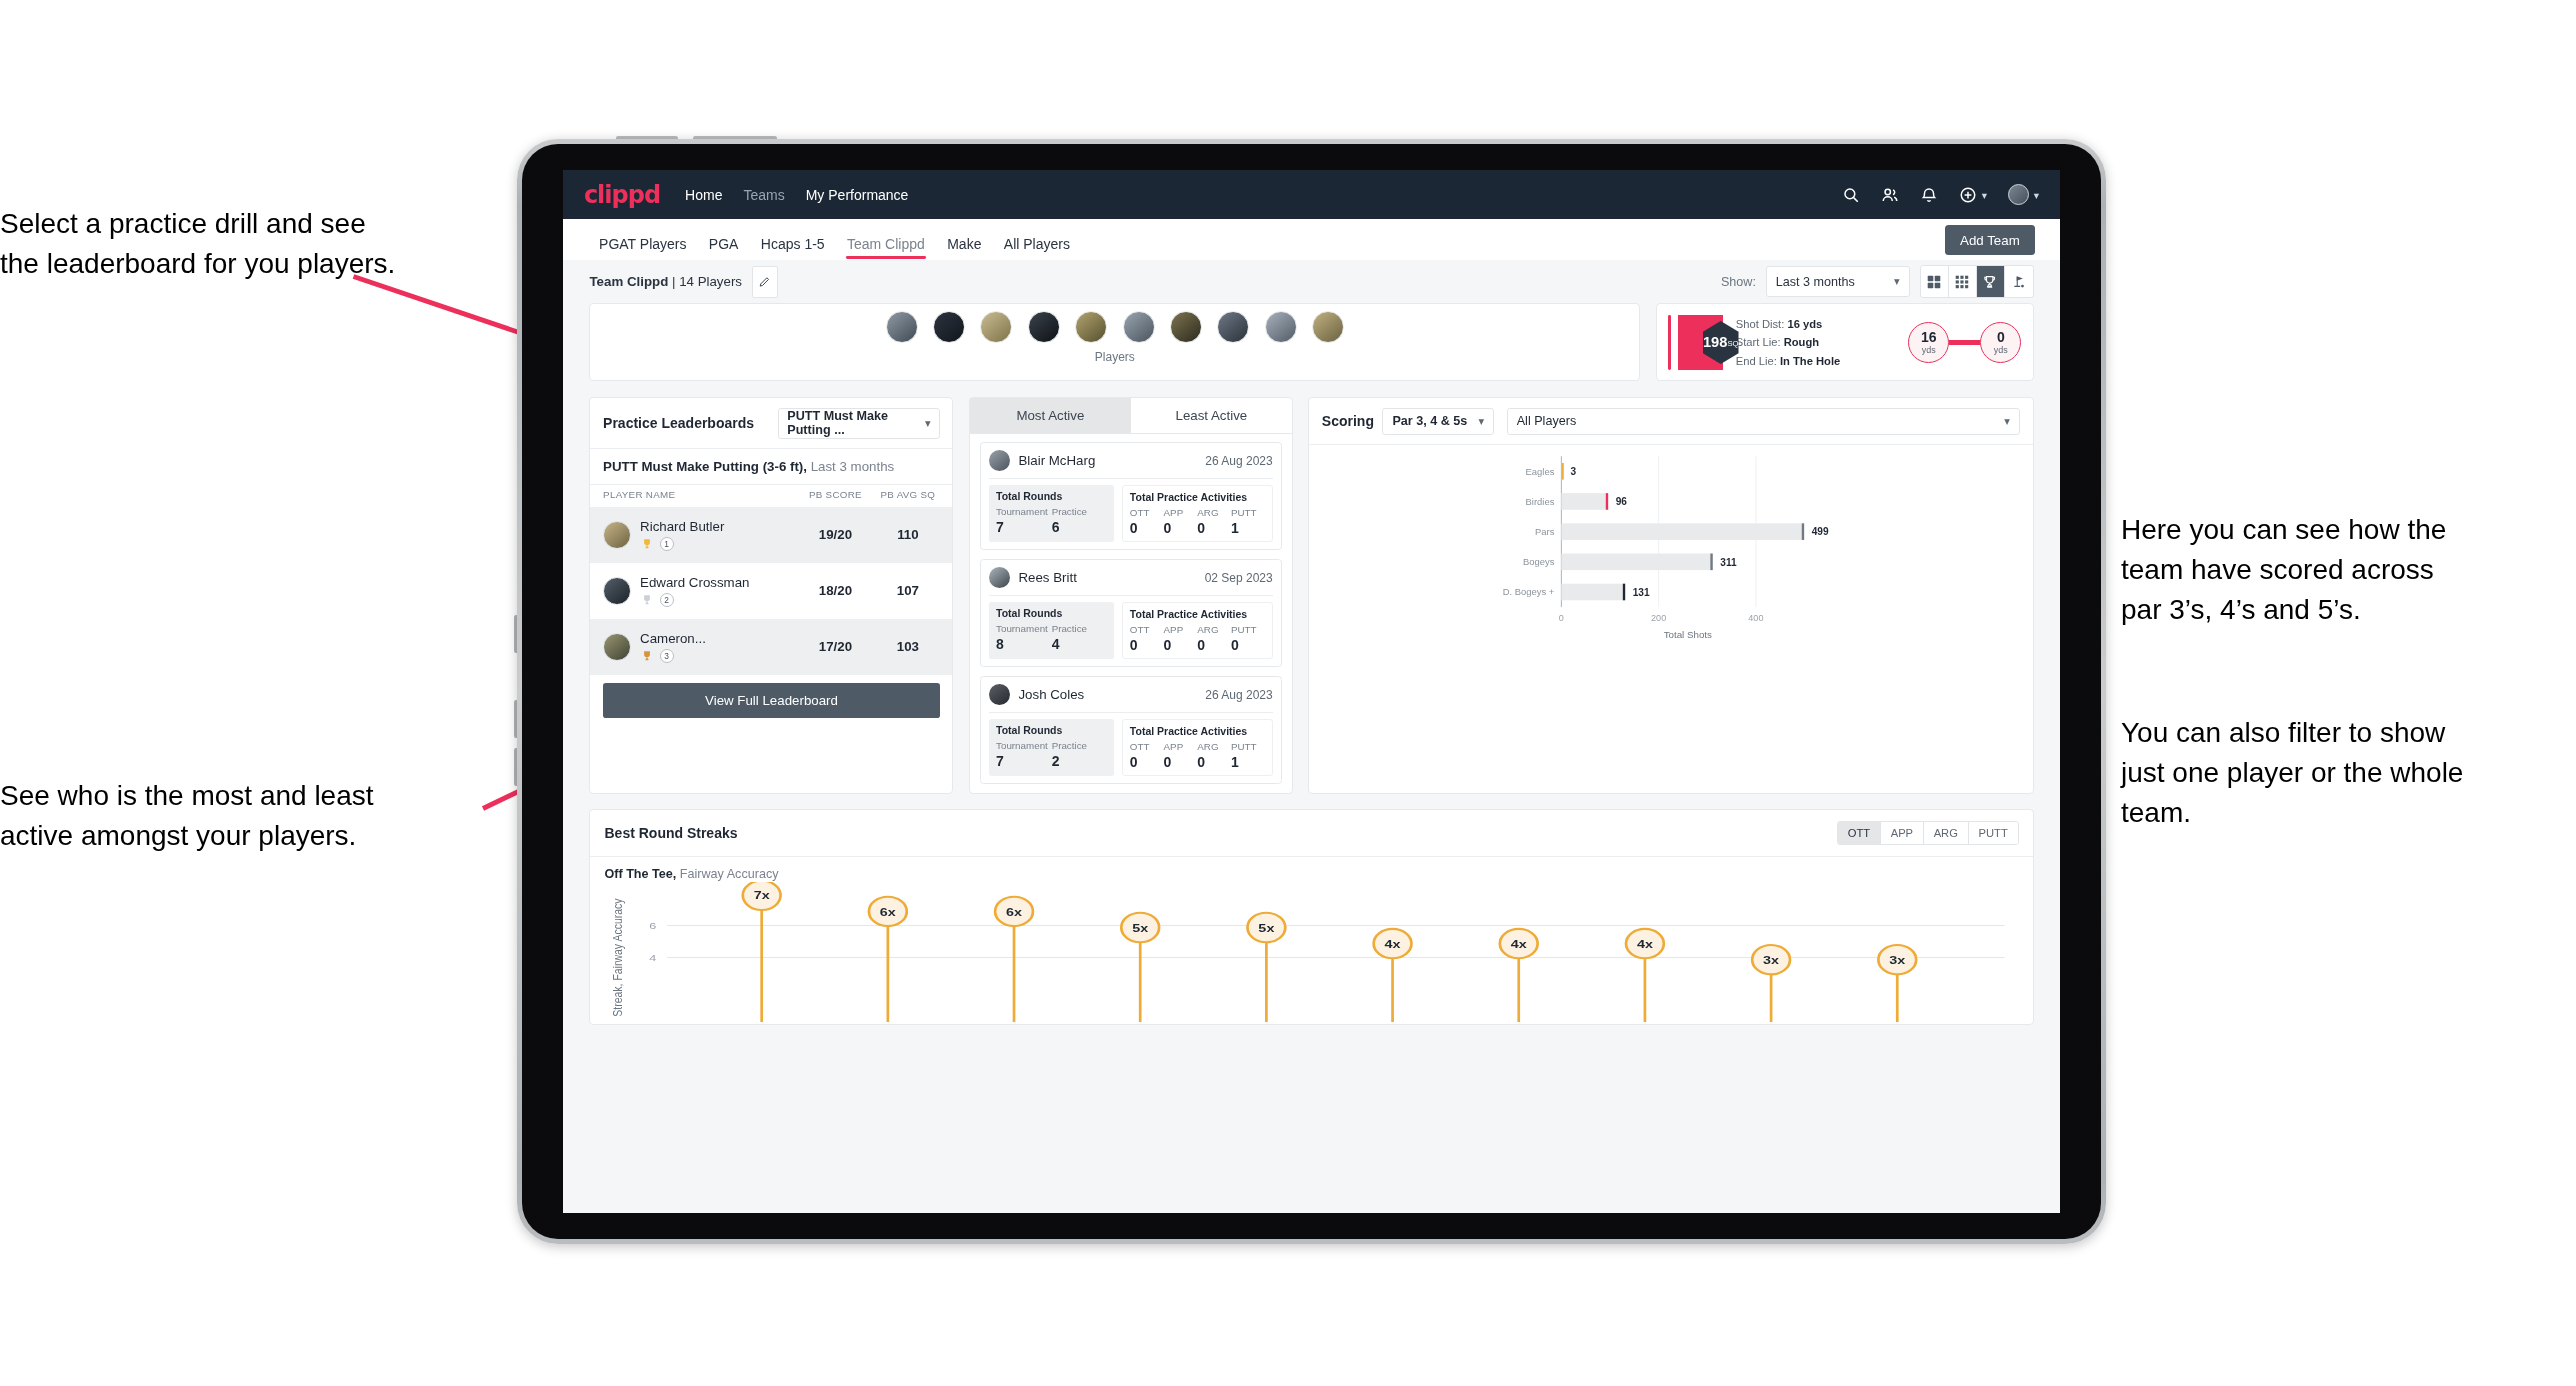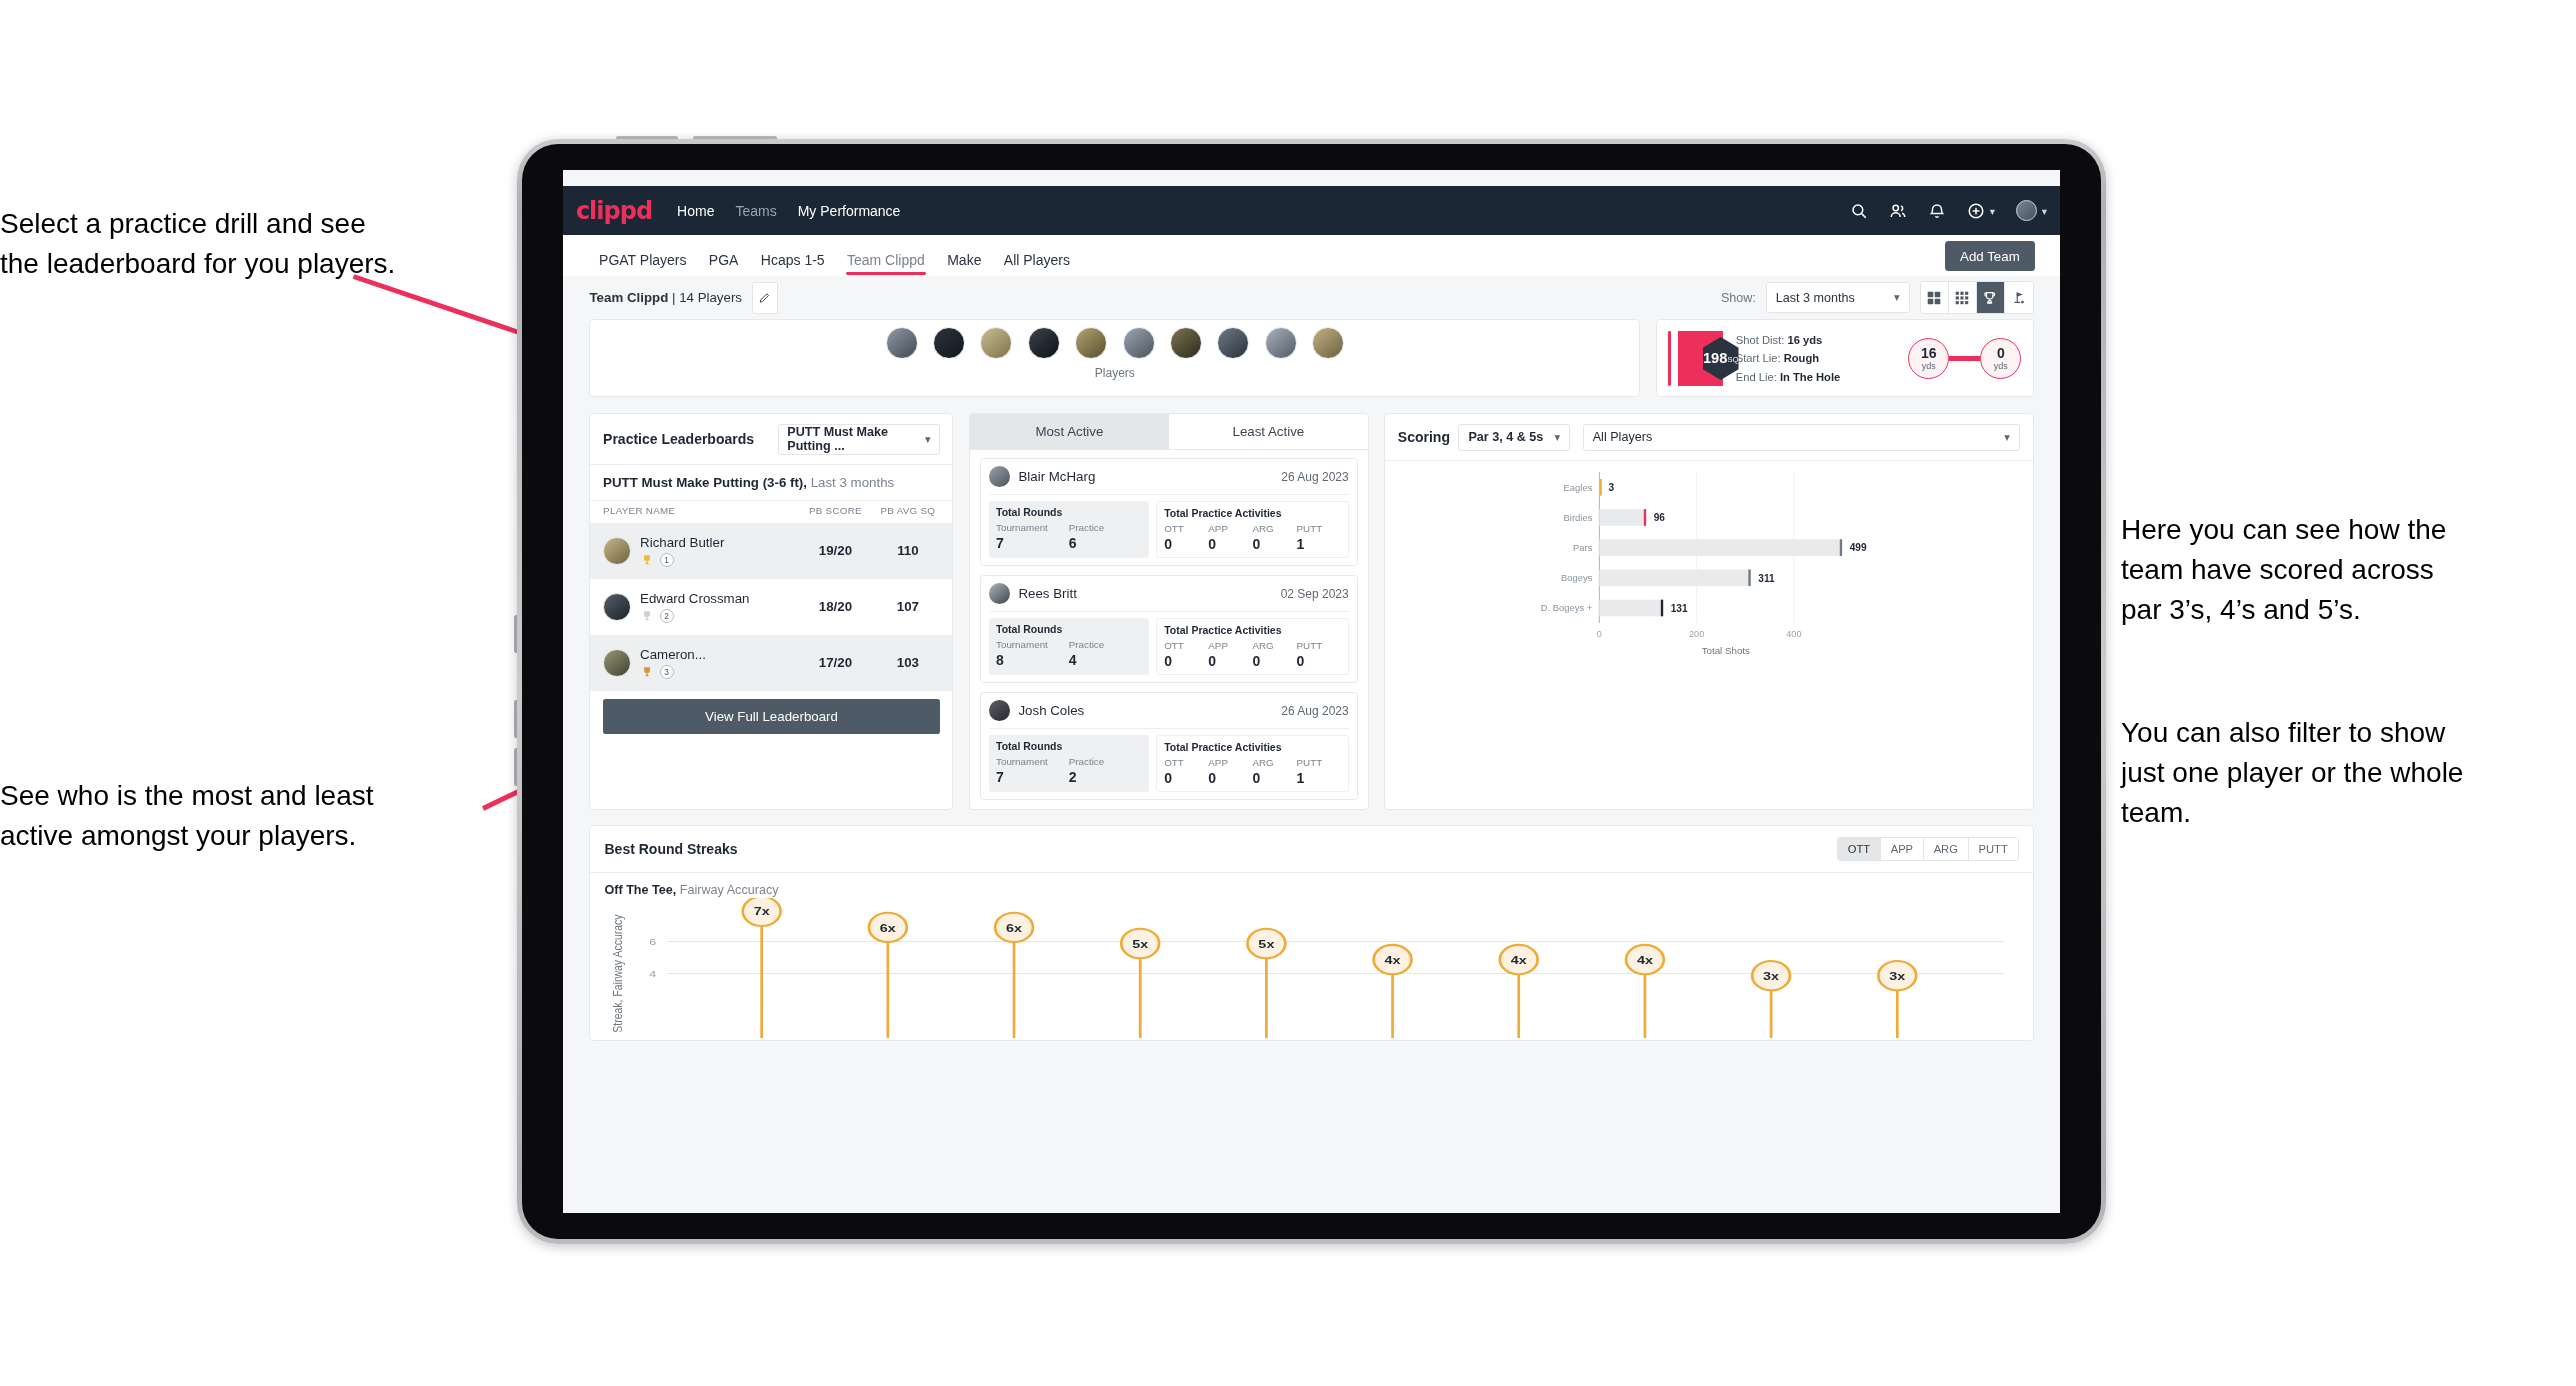--- a/index.html
+++ b/index.html
@@ -51,21 +51,21 @@
   .screen {
     width: 100%; height: 100%;
     background: #f5f6f7;
     overflow: hidden;
     position: relative;
   }
 
   
   .topnav {
     height: 49px; background:#1b2735;
-    display:flex; align-items:center; padding: 0 13px; margin-top: 16px;
+    display:flex; align-items:center; padding: 0 21px;
   }
   .logo { color:#ec2f5b; font-size:24px; font-weight:700; letter-spacing:-1px; font-family:"DejaVu Sans", sans-serif; margin-right: 25px; }
   .navlinks { display:flex; gap:21px; align-items:center; }
   .navlink { color:#ffffff; font-size:14px; }
   .navlink.dim { color:#9aa4b0; }
   .navright { margin-left:auto; display:flex; align-items:center; gap:21px; }
   .navicon { width:18px; height:18px; display:block; }
   .navicon svg { width:18px; height:18px; display:block; }
   .avatar-nav { width:21px; height:21px; border-radius:50%;
     background:linear-gradient(135deg,#7d8691,#43505d); border:1.4px solid #cfd6dd; }
@@ -153,21 +153,21 @@
   .lb-av { width:28px; height:28px; border-radius:50%; border:1.4px solid #e0e3e6; margin-right:9px; }
   .lb-name { font-size:13.3px; color:#1f2733; }
   .lb-badges { display:flex; align-items:center; gap:5.6px; margin-top:2.8px; }
   .rankcirc { width:14px; height:14px; border-radius:50%; border:0.7px solid #b9bfc6; font-size:8.4px;
     display:flex; align-items:center; justify-content:center; color:#4a5460; background:#fff; }
   .lb-val { font-size:13.3px; font-weight:700; color:#1f2733; }
   .lb-btn { margin:8.4px 12.6px 12.6px; height:35px; background:#4e5a66; color:#fff; font-size:13.3px;
     display:flex; align-items:center; justify-content:center; border-radius:2.8px; }
 
   
-  .act-card { width:400px; padding:0; }
+  .act-card { width:324px; padding:0; }
   .act-tabs { display:flex; border-bottom:0.7px solid #e6e9ec; }
   .act-tab { flex:1; height:35px; display:flex; align-items:center; justify-content:center;
     font-size:13.3px; color:#3c4652; }
   .act-tab.active { background:#e4e6e8; }
   .act-body { padding:8.4px 9.8px; display:flex; flex-direction:column; gap:9px; }
   .act-item { border:0.7px solid #e6e9ec; border-radius:3.5px; padding:7px 8.4px; }
   .act-top { display:flex; align-items:center; }
   .act-av { width:21px; height:21px; border-radius:50%; margin-right:8.4px; }
   .act-name { font-size:13.3px; color:#1f2733; }
   .act-date { margin-left:auto; font-size:12px; color:#5e6873; }

